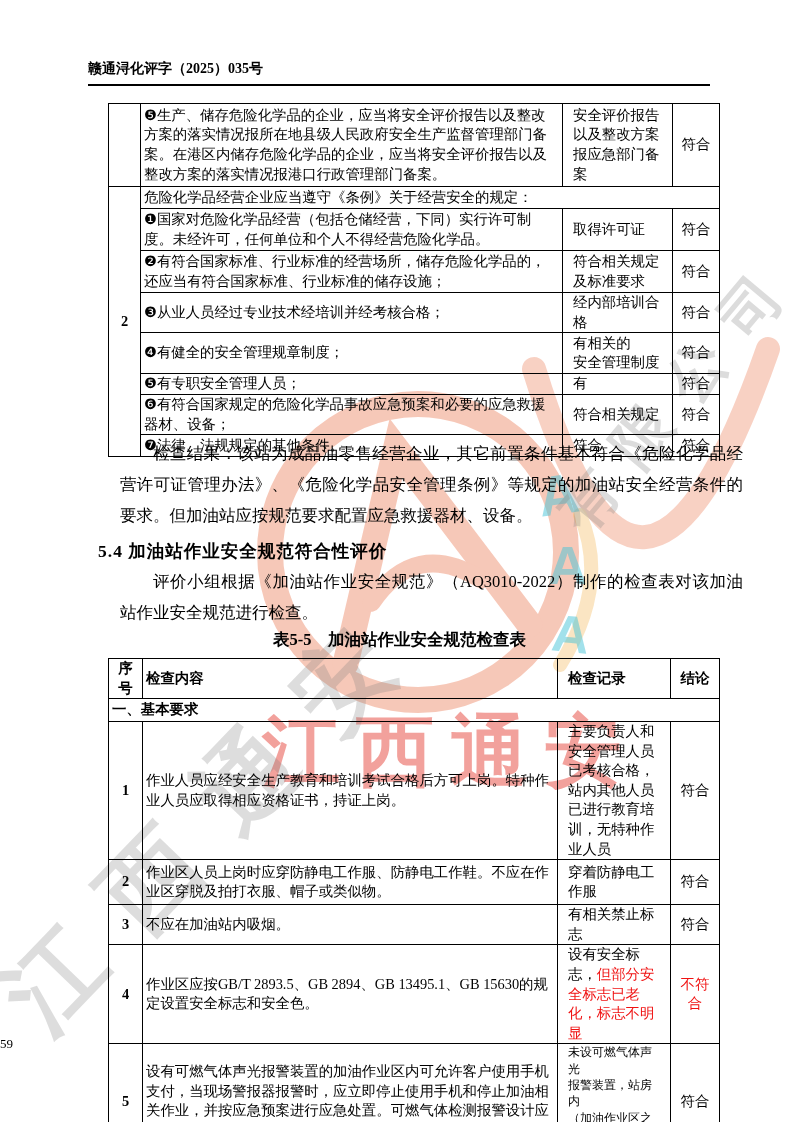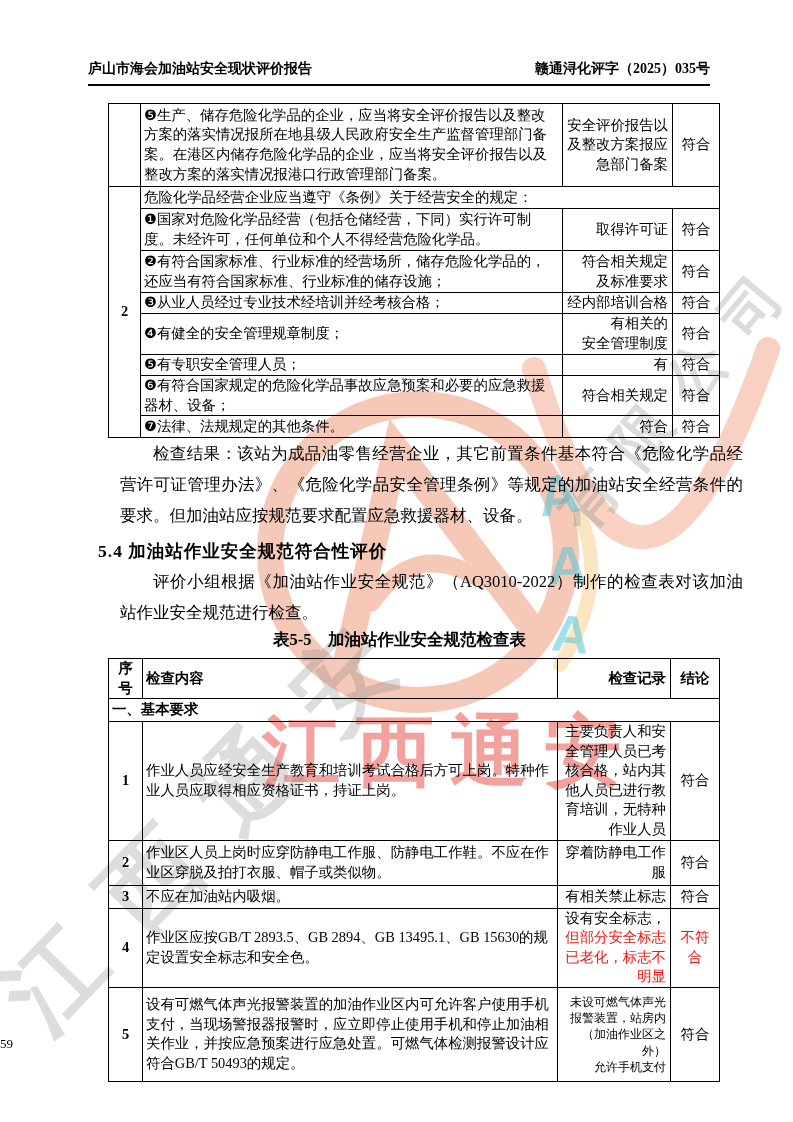--- a/index.html
+++ b/index.html
@@ -10,21 +10,21 @@
   .pg-header{position:absolute;left:88px;top:60px;width:622px;height:24px;
              border-bottom:2px solid #000;display:flex;justify-content:space-between;
              font-size:14px;font-weight:bold;}
   
   table{border-collapse:collapse;table-layout:fixed;}
   td{border:1.5px solid #000;padding:0 3px;font-size:14.4px;line-height:1.36;
      vertical-align:middle;overflow:hidden;word-break:break-all;}
   .t-outer{position:absolute;}
   .seq{text-align:center;font-family:"Liberation Serif",serif;font-weight:bold;}
   .c-content{text-align:left;}
-  .c-center{text-align:right;white-space:pre-line;padding:0 4px;}
+  .c-center{text-align:left;white-space:pre-line;padding:0 10px;}
   .c-concl{text-align:center;}
   .subhead{text-align:left;}
   .hdr{font-weight:bold;}
   .red{color:#f01212;}
   .tight{font-size:12px;}
   
   .para{position:absolute;left:88px;width:623px;font-size:16.5px;line-height:31px;
         text-align:justify;text-indent:2em;margin-left:32px;}
   .h54{position:absolute;left:88px;font-size:17.5px;font-weight:bold;letter-spacing:1px;margin-left:10px;}
   .caption{position:absolute;left:88px;width:623px;text-align:center;
@@ -67,21 +67,20 @@
     <div class="wm-teal" style="left:548px;top:534px;font-size:54px;">A</div>
     <div class="wm-teal" style="left:552px;top:604px;font-size:52px;transform:rotate(6deg);">A</div>
     <div class="wm-red">江西通安</div>
     <div class="wm-gray-big">江西通安</div>
     <div class="wm-gray-sm">有限公司</div>
   </div>
 
   <div class="content">
 
     <div class="pg-header">
-      <span>庐山市海会加油站安全现状评价报告</span>
       <span>赣通浔化评字（2025）035号</span>
     </div>
 
     <table class="t-outer" style="left:108px;top:103px;width:611px;border-radius:9px;">
       <colgroup>
           <col style="width:32px">
           <col style="width:422px">
           <col style="width:110px">
           <col style="width:47px">
         </colgroup>

